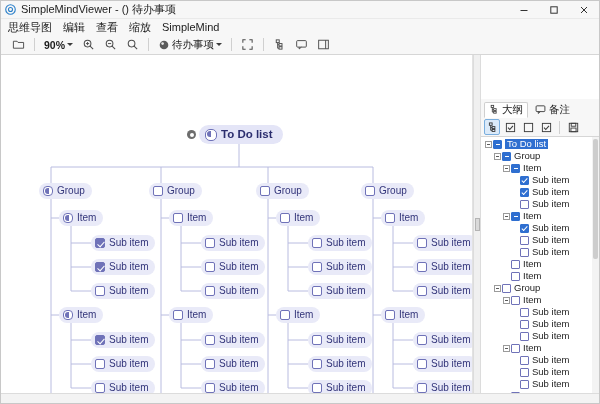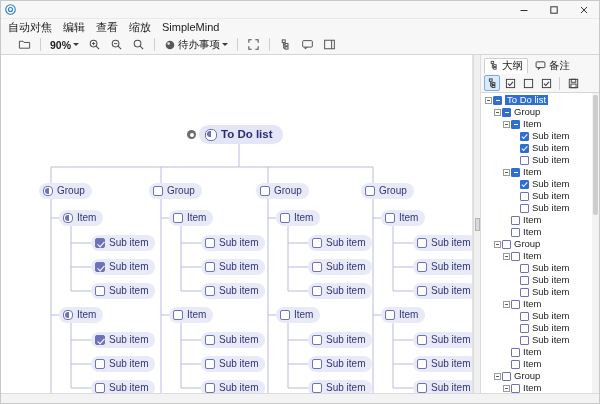--- a/index.html
+++ b/index.html
@@ -22,21 +22,21 @@
   .winbtn { width:30px; height:18px; display:flex; align-items:center;
             justify-content:center; font-size:11px; color:#333; }
 
   
   .menubar { height:16px; display:flex; align-items:center; gap:9px;
              padding:0 6px; background:#f7f7f7; flex:0 0 16px; }
   .menuitem { font-size:11px; color:#1b1b1b; white-space:nowrap; padding:0 1px; }
 
   
   .toolbar { height:20px; display:flex; align-items:center; gap:3px;
-             padding:0 14px; background:#f7f7f7; border-bottom:1px solid #d6d6d6;
+             padding:0 8px; background:#f7f7f7; border-bottom:1px solid #d6d6d6;
              flex:0 0 20px; }
   .tbtn { height:17px; min-width:17px; display:flex; align-items:center;
           justify-content:center; gap:2px; padding:0 2px; border:1px solid transparent;
           border-radius:2px; color:#3c3c3c; }
   .tsep { width:1px; height:13px; background:#d0d0d0; margin:0 3px; }
   .zoomlbl { font-size:10.5px; color:#1b1b1b; font-weight:bold; }
   .caret { width:0;height:0;border-left:3px solid transparent;
            border-right:3px solid transparent;border-top:3.5px solid #3c3c3c; }
 
   
@@ -74,21 +74,21 @@
         background:#ffffff; }
 
   
   .splitter { width:8px; background:#f0f0f0; border-left:1px solid #dcdcdc;
               border-right:1px solid #dcdcdc; display:flex; align-items:center;
               justify-content:center; flex:0 0 8px; }
   .grip { width:5px; height:13px; background:#dadada; border:1px solid #b4b4b4; }
 
   
   .panel { width:118px; flex:0 0 118px; display:flex; flex-direction:column;
-           background:#f7f7f7; min-width:0; }
+           background:#f7f7f7; min-width:0;margin-top:44px; }
   .panel-tabs { display:flex; align-items:center; height:17px; gap:2px;
                 padding:2px 2px 0 3px; flex:0 0 19px; }
   .ptab { display:flex; align-items:center; gap:3px; height:16px; padding:0 4px;
           font-size:10.5px; color:#1b1b1b; border:1px solid transparent;
           border-radius:2px 2px 0 0; }
   .ptab.active { background:#ffffff; border-color:#cfcfcf; border-bottom-color:#ffffff; }
   .panel-toolbar { display:flex; align-items:center; gap:2px; height:19px;
                    padding:1px 3px; background:#f7f7f7;
                    border-bottom:1px solid #d6d6d6; flex:0 0 19px; }
   .ptb { width:16px; height:16px; display:flex; align-items:center;
@@ -130,41 +130,42 @@
 
 <div id="app">
 
   <div class="titlebar">
     <div class="tb-icon">
       <svg width="11" height="11" viewBox="0 0 12 12">
         <circle cx="6" cy="6" r="5.2" fill="none" stroke="#2a7fc9" stroke-width="1.2"></circle>
         <circle cx="6" cy="6" r="2.2" fill="none" stroke="#2a7fc9" stroke-width="1.2"></circle>
       </svg>
     </div>
+    <div class="tb-title">SimpleMindViewer - () 待办事项</div>
     <div class="tb-spacer"></div>
     <div class="winbtn">
       <svg width="10" height="10" viewBox="0 0 10 10">
           <line x1="1.5" y1="5.5" x2="8.5" y2="5.5" stroke="#333" stroke-width="1"></line>
         </svg>
     </div>
     <div class="winbtn">
       <svg width="10" height="10" viewBox="0 0 10 10">
           <rect x="1.8" y="1.8" width="6.4" height="6.4" fill="none" stroke="#333" stroke-width="1"></rect>
         </svg>
     </div>
     <div class="winbtn close">
       <svg width="10" height="10" viewBox="0 0 10 10">
           <line x1="2" y1="2" x2="8" y2="8" stroke="#333" stroke-width="1"></line>
           <line x1="8" y1="2" x2="2" y2="8" stroke="#333" stroke-width="1"></line>
         </svg>
     </div>
   </div>
 
   <div class="menubar">
-    <div class="menuitem">自动对焦</div>
+    <div class="menuitem">思维导图</div>
     <div class="menuitem">编辑</div>
     <div class="menuitem">查看</div>
     <div class="menuitem">缩放</div>
     <div class="menuitem">SimpleMind</div>
   </div>
 
   <div class="toolbar">
     <div class="tbtn">
       <svg width="13" height="13" viewBox="0 0 14 14">
         <path d="M1.5 3.5h4l1 1.3h6v6.2h-11z" fill="none" stroke="#4a4a4a" stroke-width="1"></path>

